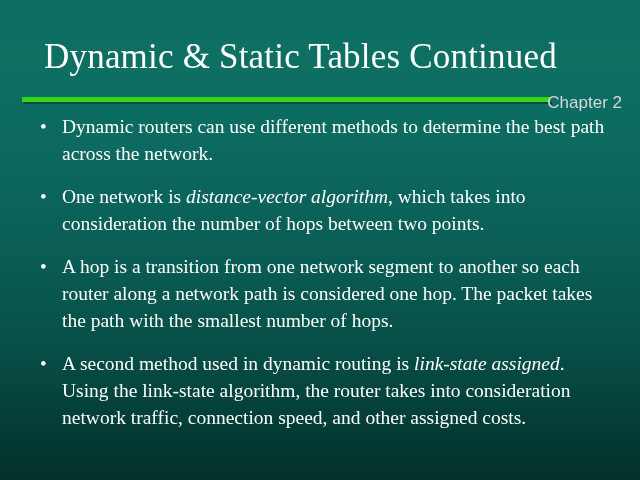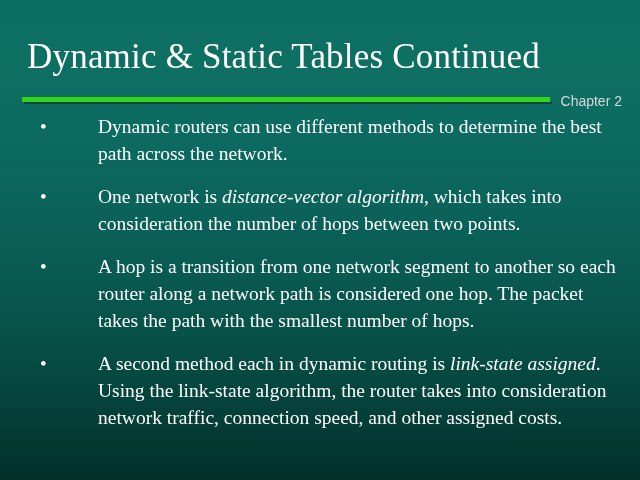--- a/index.html
+++ b/index.html
@@ -12,21 +12,21 @@
     width: 640px;
     height: 480px;
     overflow: hidden;
     background: linear-gradient(180deg, #0b6d63 0%, #0e6f63 12%, #0c6a60 30%, #0a5f57 50%, #075148 70%, #04413a 85%, #023029 100%);
     font-family: "Liberation Serif", serif;
     color: #ffffff;
   }
   
   #title {
     position: absolute;
-    left: 27px;
+    left: 44px;
     top: 36px;
     width: 580px;
     font-size: 35px;
     line-height: 42px;
     font-weight: normal;
     color: #ffffff;
     letter-spacing: 0.2px;
     white-space: nowrap;
   }
   
@@ -44,21 +44,21 @@
     top: 102px;
     width: 528px;
     height: 2px;
     background: rgba(0,0,0,0.35);
   }
   
   #chapter {
     position: absolute;
     right: 18px;
     top: 93px;
-    font-size: 14px;
+    font-size: 17px;
     font-family: "Liberation Sans", sans-serif;
     color: #d8d8d8;
     margin-left: 36px;
   }
   
   #body {
     position: absolute;
     left: 38px;
     top: 113px;
     width: 578px;
@@ -75,21 +75,20 @@
     line-height: 27px;
     color: #ffffff;
     text-align: left;
     padding-left: 2px;
   }
   .bullet-text {
     flex: 1 1 auto;
     font-size: 19.5px;
     line-height: 27px;
     color: #ffffff;
-    margin-left: 36px;
   }
   .bullet-text i {
   }
 </style>
 </head>
 <body>
 
 <div id="slide">
 
   <div id="title">Dynamic &amp; Static Tables Continued</div>
@@ -107,17 +106,17 @@
       <div class="bullet-row">
         <span class="bullet-mark">•</span>
         <span class="bullet-text"><span>One network is </span><i>distance-vector algorithm</i><span>, which takes into consideration the number of hops between two points.</span></span>
       </div>
       <div class="bullet-row">
         <span class="bullet-mark">•</span>
         <span class="bullet-text"><span>A hop is a transition from one network segment to another so each router along a network path is considered one hop. The packet takes the path with the smallest number of hops.</span></span>
       </div>
       <div class="bullet-row">
         <span class="bullet-mark">•</span>
-        <span class="bullet-text"><span>A second method each in dynamic routing is </span><i>link-state assigned</i><span>. Using the link-state algorithm, the router takes into consideration network traffic, connection speed, and other assigned costs.</span></span>
+        <span class="bullet-text"><span>A second method used in dynamic routing is </span><i>link-state assigned</i><span>. Using the link-state algorithm, the router takes into consideration network traffic, connection speed, and other assigned costs.</span></span>
       </div>
     </div>
 
 </div>
 
 </body></html>

